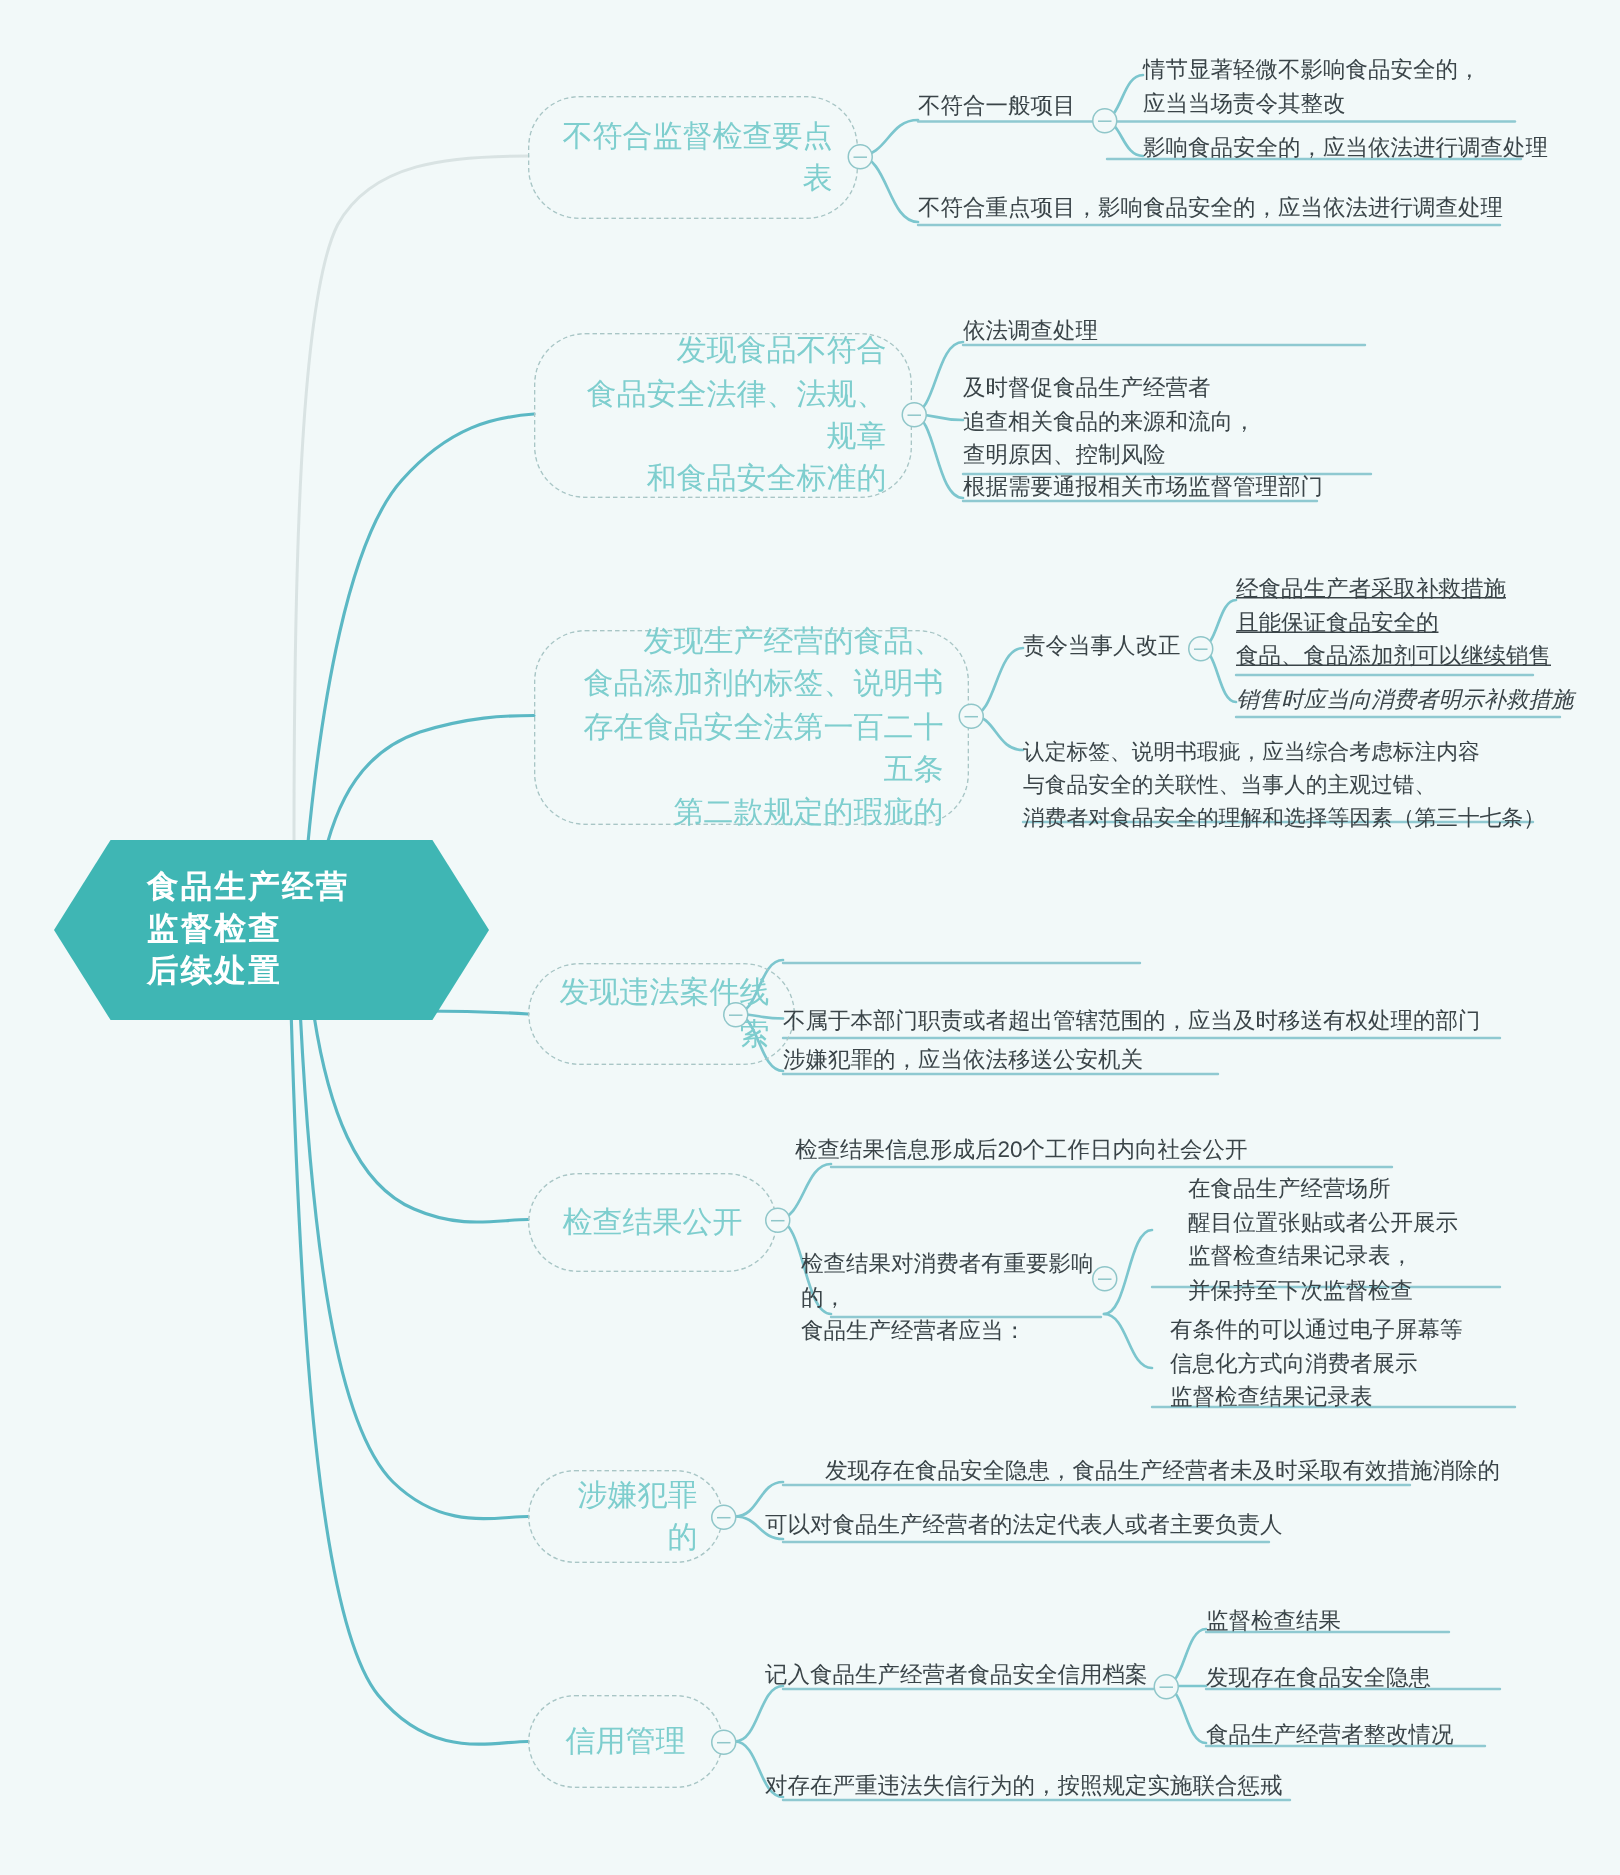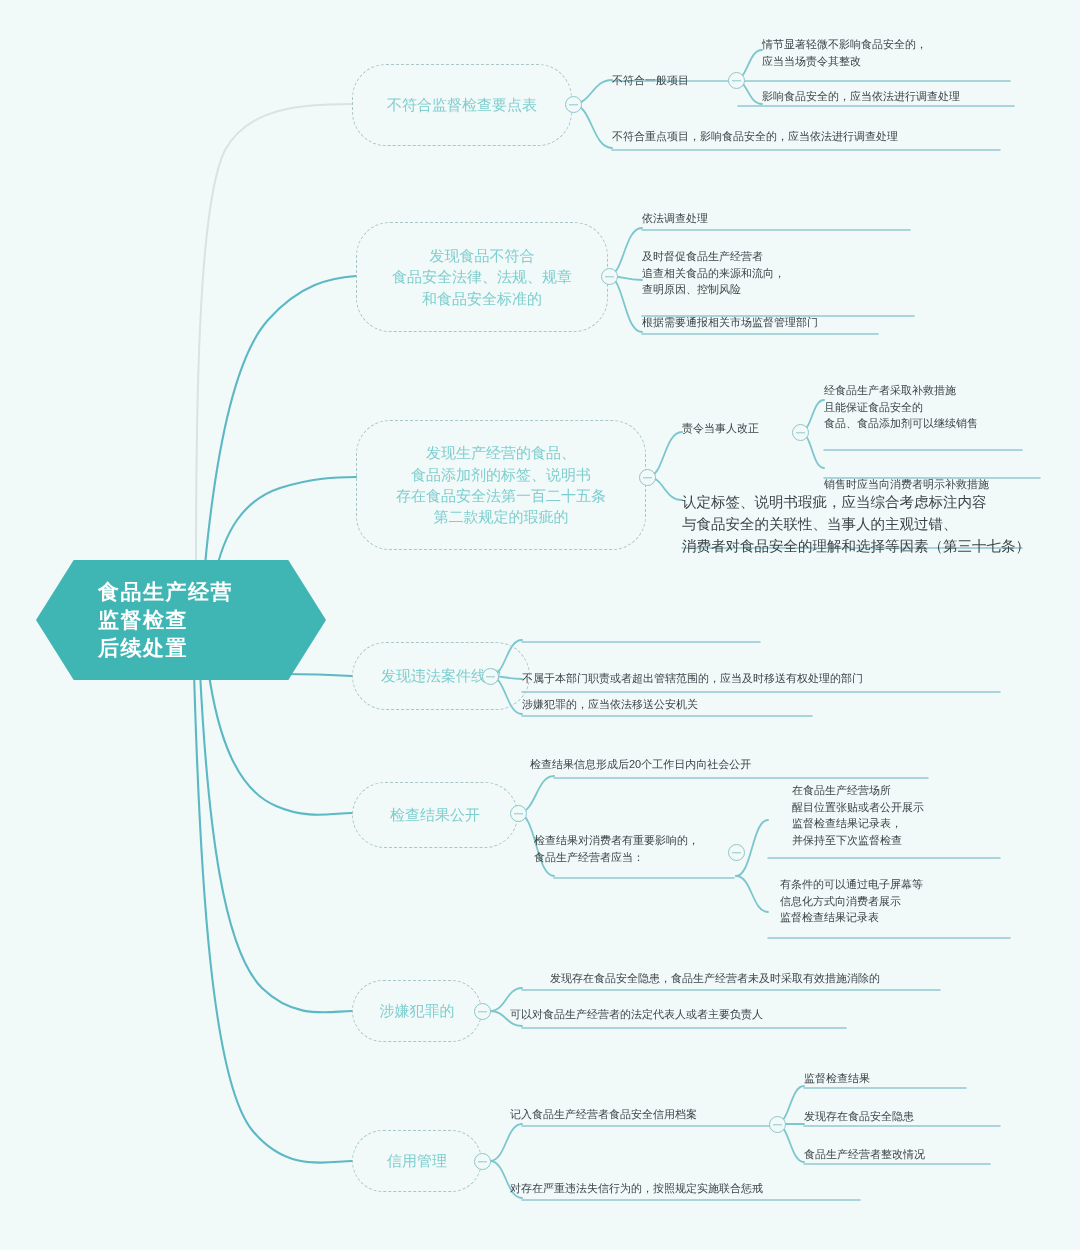--- a/index.html
+++ b/index.html
@@ -31,28 +31,28 @@
   .branch{
     position:absolute;
     border:1.6px dashed #a9c6c6;
     border-radius:34px/34px;
     display:flex;align-items:center;justify-content:center;
     box-sizing:border-box;
     padding:10px 16px;
     background:transparent;
   }
   .branch-label{
-    color:#7ecece;font-size:15px;line-height:1.42;white-space:pre-line;
-    text-align:center;
+    color:#7ecece;font-size:20px;line-height:1.42;white-space:pre-line;
+    text-align:right;
   }
 
   
   .leaf{
     position:absolute;
-    color:#3a4448;font-size:11px;line-height:1.5;
+    color:#3a4448;font-size:15px;line-height:1.5;
     white-space:pre-line;
     padding-bottom:3px;
   }
   .leaf.small{font-size:14.5px;}
 
   
   .toggle{
     position:absolute;width:17px;height:17px;border-radius:50%;
     border:1.4px solid #8fc6c9;background:#f2f9f9;
     box-sizing:border-box;
@@ -173,21 +173,21 @@
     <span class="root-label">食品生产经营
 监督检查
 后续处置</span>
   </div>
 
   <div class="branch" style="left:352px;top:64px;width:220px;height:82px;">
     <span class="branch-label">不符合监督检查要点表</span>
   </div>
   <div class="toggle" style="left:565px;top:96px;"></div>
 
-  <div class="leaf" style="left:612px;top:60px;width:250px;margin-top:12px;">不符合一般项目</div>
+  <div class="leaf" style="left:612px;top:60px;width:250px;">不符合一般项目</div>
   <div class="toggle" style="left:728px;top:72px;"></div>
 
   <div class="leaf" style="left:762px;top:36px;width:260px;">情节显著轻微不影响食品安全的，
 应当当场责令其整改</div>
   <div class="leaf" style="left:762px;top:88px;width:270px;">影响食品安全的，应当依法进行调查处理</div>
 
   <div class="leaf" style="left:612px;top:128px;width:400px;">不符合重点项目，影响食品安全的，应当依法进行调查处理</div>
 
   <div class="branch" style="left:356px;top:222px;width:252px;height:110px;">
     <span class="branch-label">发现食品不符合
@@ -206,24 +206,24 @@
     <span class="branch-label">发现生产经营的食品、
 食品添加剂的标签、说明书
 存在食品安全法第一百二十五条
 第二款规定的瑕疵的</span>
   </div>
   <div class="toggle" style="left:639px;top:469px;"></div>
 
   <div class="leaf" style="left:682px;top:420px;width:130px;">责令当事人改正</div>
   <div class="toggle" style="left:792px;top:424px;"></div>
 
-  <div class="leaf" style="left:824px;top:382px;width:230px;">经食品生产者采取补救措施
+  <div class="leaf" style="left:824px;top:382px;width:230px;text-decoration:underline;">经食品生产者采取补救措施
 且能保证食品安全的
 食品、食品添加剂可以继续销售</div>
-  <div class="leaf" style="left:824px;top:476px;width:230px;">销售时应当向消费者明示补救措施</div>
+  <div class="leaf" style="left:824px;top:456px;width:230px;font-style:italic;">销售时应当向消费者明示补救措施</div>
 
   <div class="leaf small" style="left:682px;top:492px;width:360px;">认定标签、说明书瑕疵，应当综合考虑标注内容
 与食品安全的关联性、当事人的主观过错、
 消费者对食品安全的理解和选择等因素（第三十七条）</div>
 
   <div class="branch" style="left:352px;top:642px;width:178px;height:68px;">
     <span class="branch-label">发现违法案件线索</span>
   </div>
   <div class="toggle" style="left:482px;top:668px;"></div>
 

